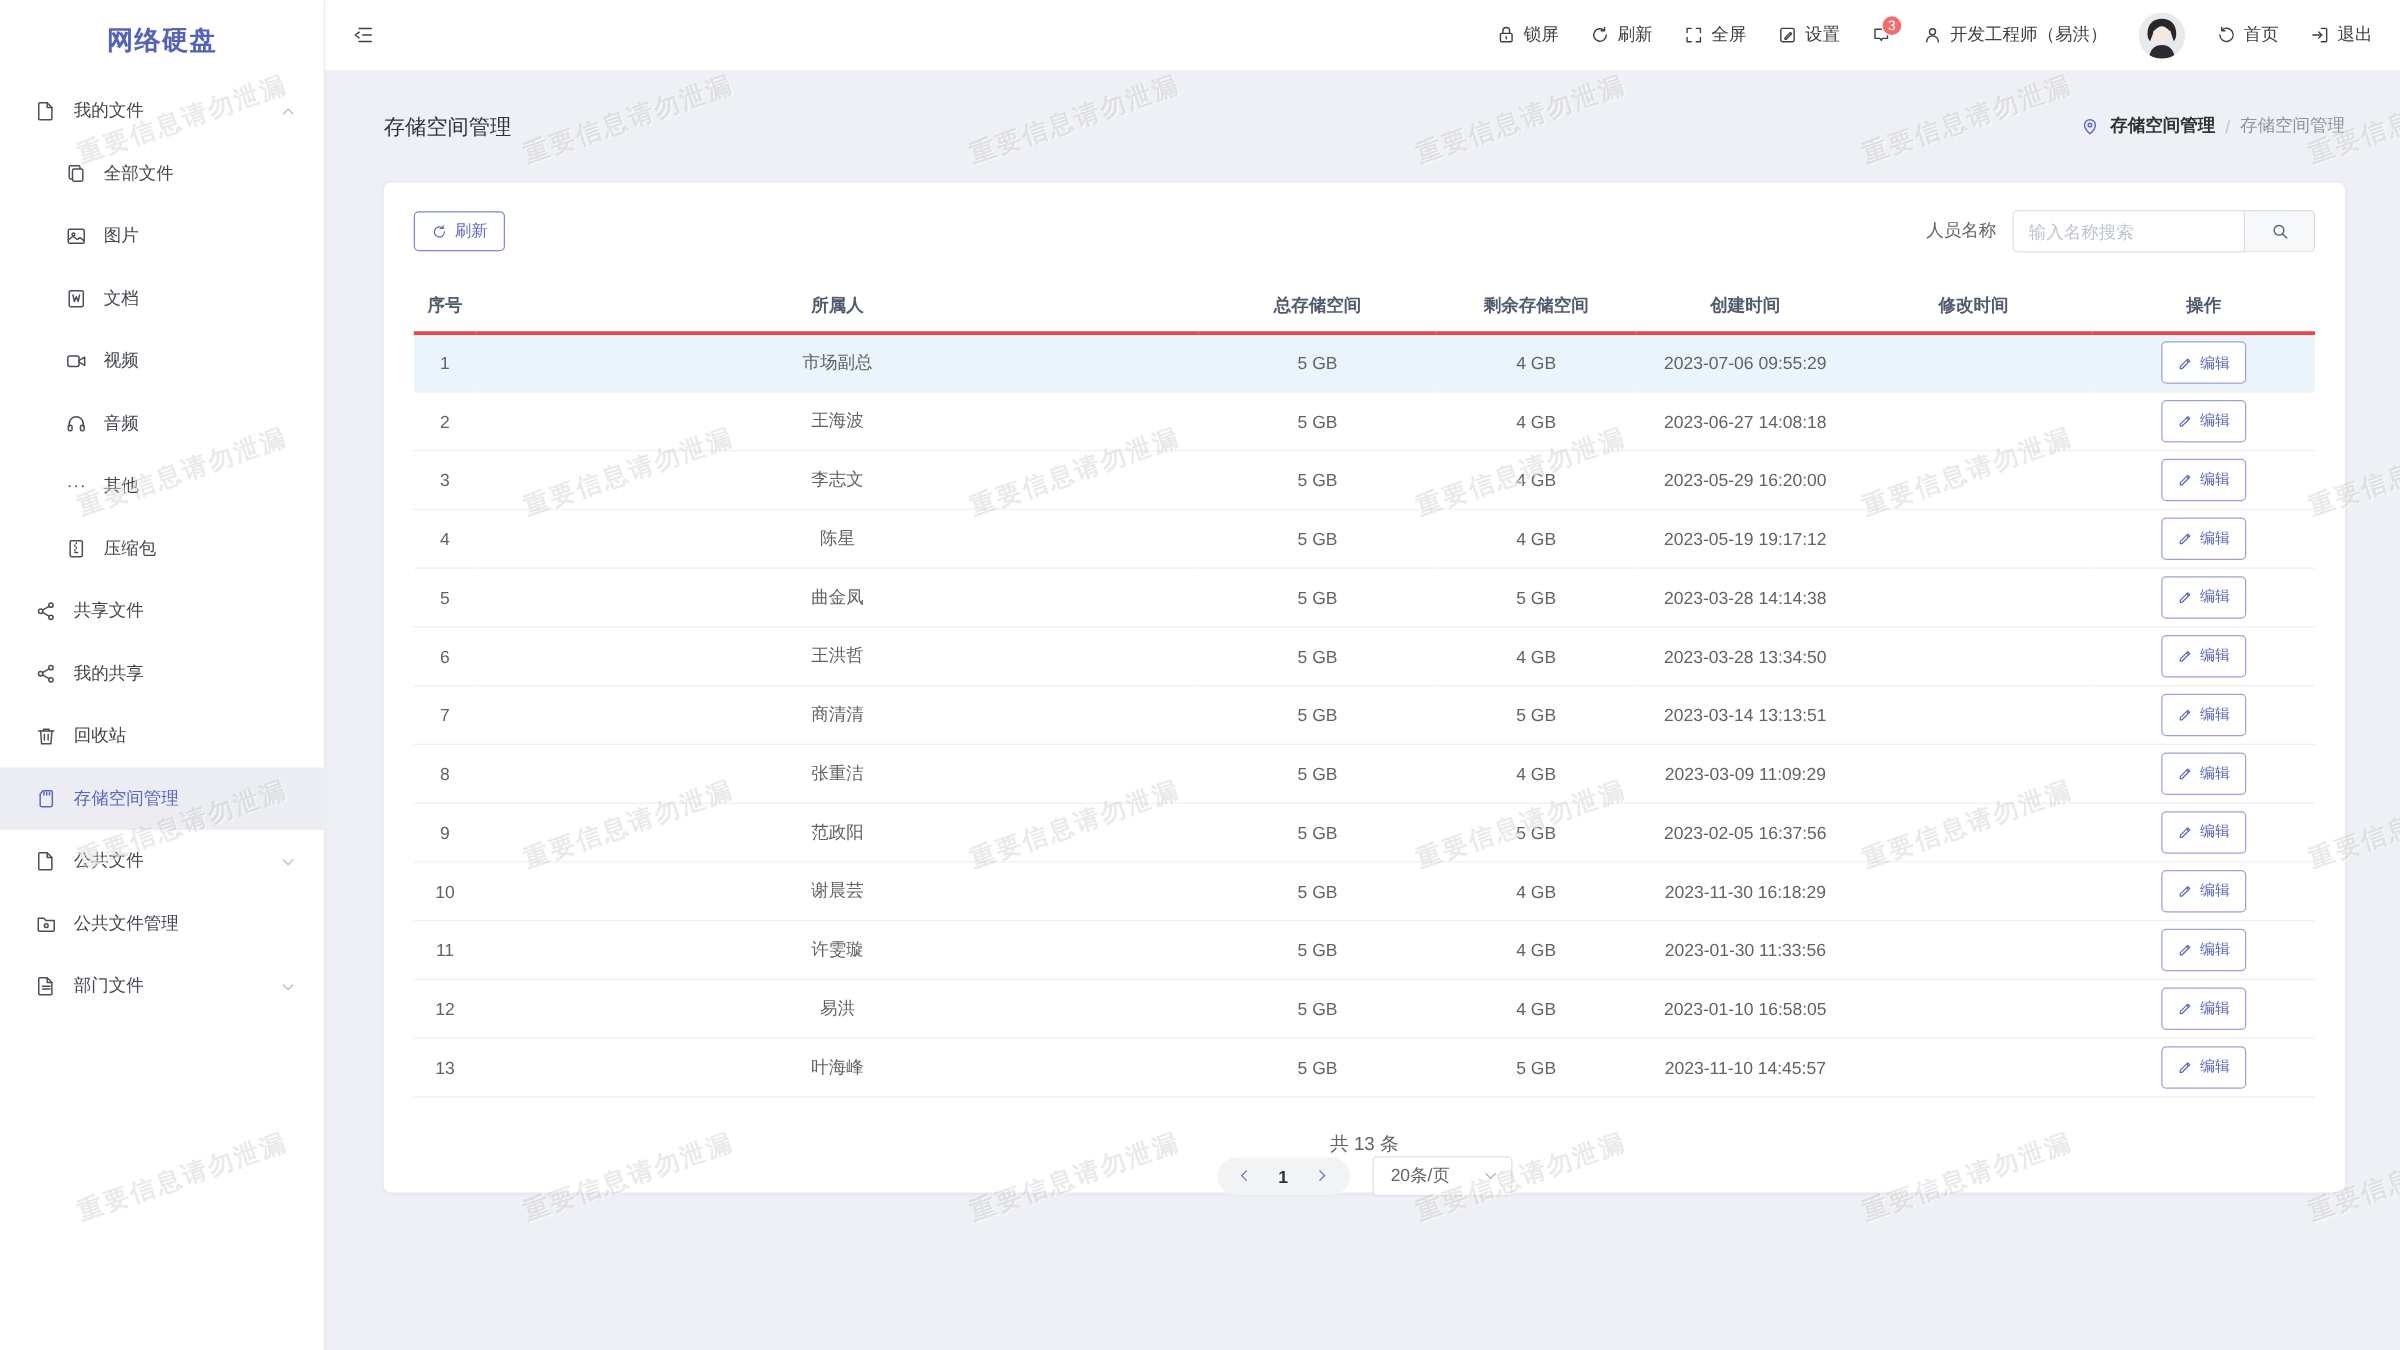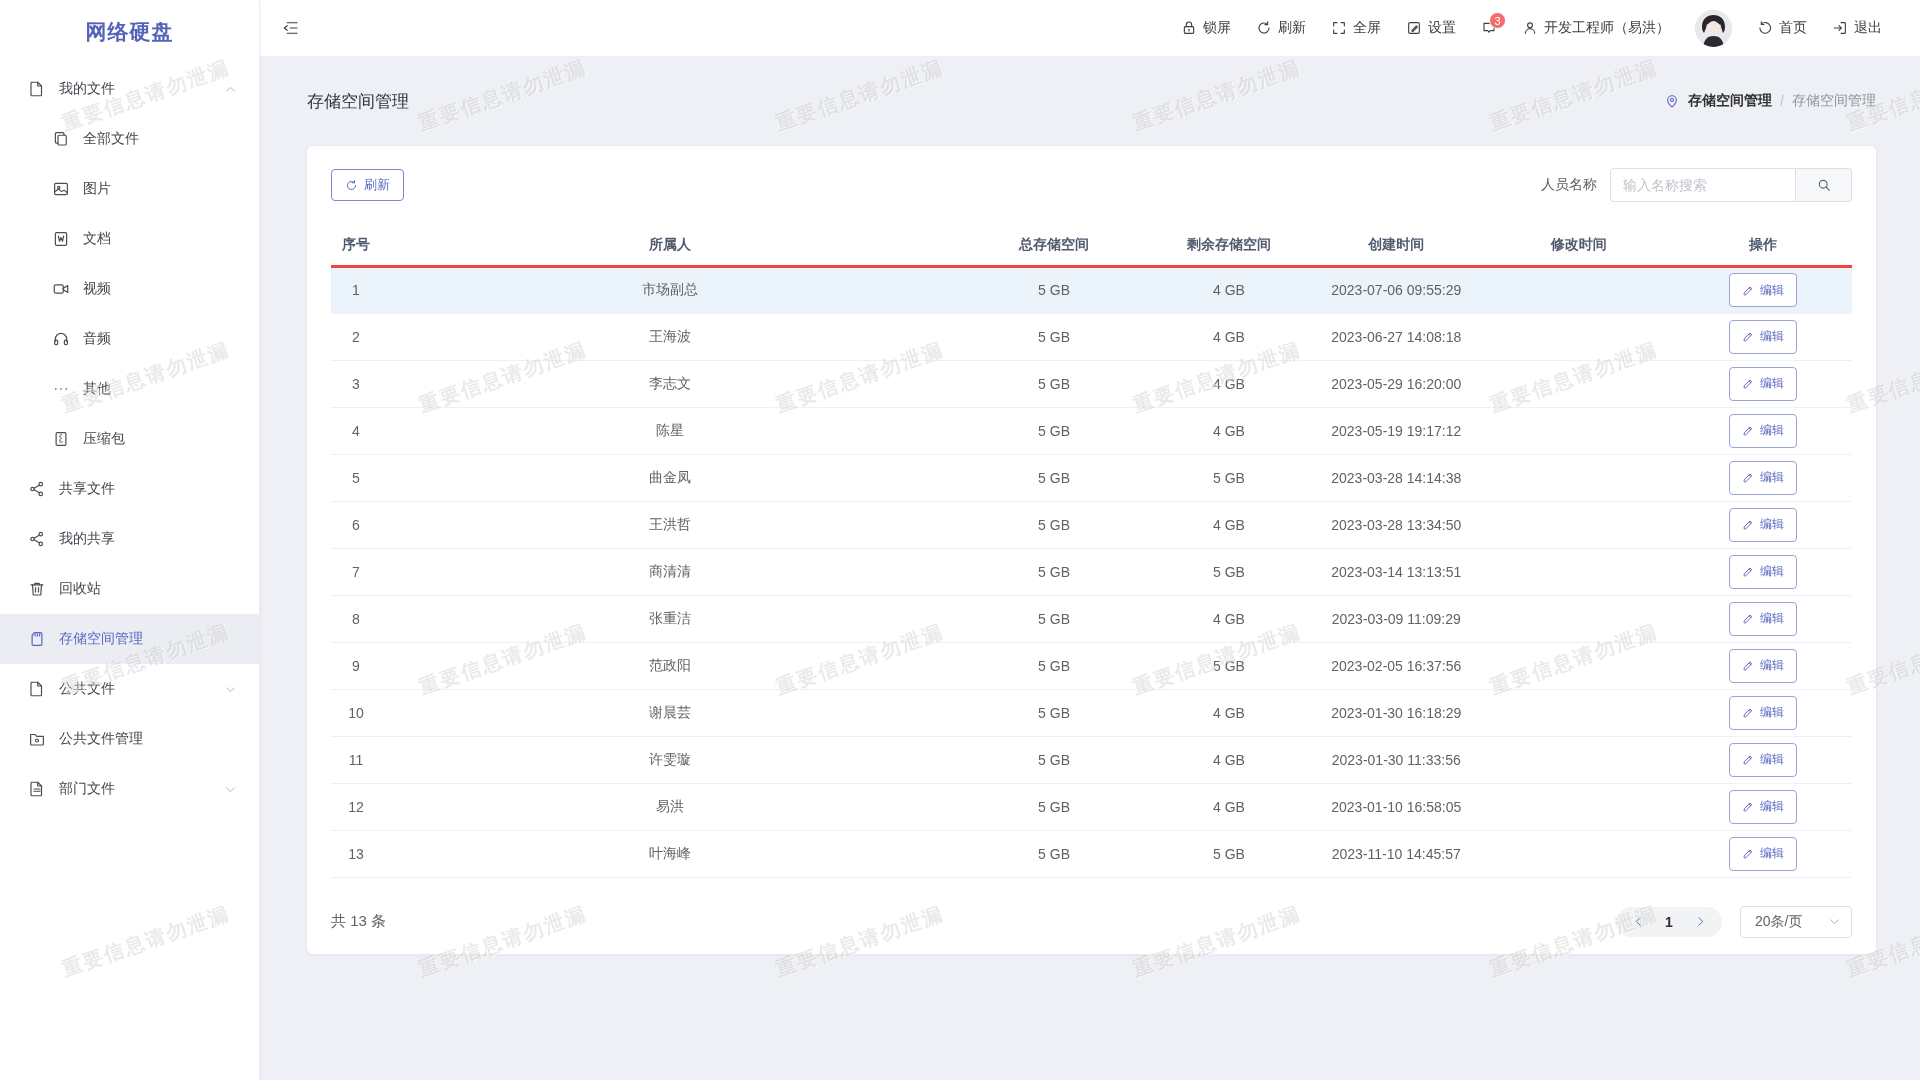--- a/index.html
+++ b/index.html
@@ -23,21 +23,21 @@
   .side-item .lbl { flex:0 1 auto;font-family:Liberation Mono, monospace; }
   .side-item.child { padding-left:52px; }
   .side-item .chev { margin-left:auto; margin-right:22px; color:#aeb3bd; }
   .side-item.active { background:#ebedf3; color:#5a67c1; }
   .side-icon { color:#4a4f57; }
   .side-item.active .side-icon { color:#5a67c1; }
 
   
   .main { margin-left:260px; }
   .topbar { height:56px; background:#fff; display:flex; align-items:center;
-            justify-content:space-between; padding:0 38px 0 22px; }
+            justify-content:space-between; padding:0 22px 0 22px; }
   .topbar-right { display:flex; align-items:center; gap:25px; font-size:14px; color:#3c4046; }
   .tool { display:flex; align-items:center; gap:6px; cursor:pointer; }
   .bell-wrap { position:relative; cursor:pointer; }
   .badge { position:absolute; top:-8px; right:-9px; min-width:17px; height:17px; border-radius:9px;
            background:#f56c6c; color:#fff; font-size:11px; display:flex; align-items:center;
            justify-content:center; padding:0 4px; border:1px solid #fff; }
   .avatar { width:37px; height:37px; border-radius:50%; overflow:hidden; background:#f0f0f0; cursor:pointer; }
   .collapse-btn { color:#3c4046; cursor:pointer; }
 
   
@@ -70,21 +70,21 @@
   table { width:100%; border-collapse:collapse; margin-top:24px; table-layout:fixed; }
   th { height:40px; font-size:14px; font-weight:700; color:#515a6e; text-align:center;
        border-bottom:3px solid #ef4444; }
   td { height:47px; font-size:14px; color:#606266; text-align:center; border-bottom:1px solid #eef0f6; }
   tr.hl td { background:#ecf4fb; }
   .edit-btn { display:inline-flex; align-items:center; gap:5px; height:28px; padding:16px 12px;
               background:#fff; border:1px solid #9aa3d6; border-radius:4px; color:#5a67c1;
               font-size:12px; cursor:pointer; font-family:inherit; }
 
   
-  .pag { margin-top:28px; display:flex; align-items:center; justify-content:space-between; }
+  .pag { margin-top:28px; display:flex; align-items:center; justify-content:space-between;flex-direction:column; }
   .total-text { font-size:15px; color:#606266; }
   .pag-right { display:flex; align-items:center; gap:18px; }
   .pager { background:#f2f3f5; border-radius:16px; height:30px; display:flex; align-items:center;
            padding:0 8px; gap:4px; }
   .pager .arr { width:28px; height:28px; display:flex; align-items:center; justify-content:center;
                 color:#5a67c1; cursor:pointer; background:none; border:none; font-family:inherit; }
   .pager .num { min-width:26px; text-align:center; font-size:14px; font-weight:700; color:#303133; cursor:pointer; }
   .size-select { height:32px; min-width:112px; border:1px solid #dcdfe6; border-radius:4px; background:#fff;
                  display:flex; align-items:center; justify-content:space-between; padding:0 10px 0 14px;
                  font-size:14px; color:#606266; cursor:pointer; gap:10px; }
@@ -526,21 +526,21 @@
                 <span>编辑</span>
               </button>
             </td>
           </tr>
 
           <tr>
             <td>10</td>
             <td>谢晨芸</td>
             <td>5 GB</td>
             <td>4 GB</td>
-            <td>2023-01-30 16:18:29</td>
+            <td>2023-11-30 16:18:29</td>
             <td></td>
             <td>
               <button class="edit-btn">
                 <svg class="ic13" viewBox="0 0 24 24">
                   <path d="M4 17.2V20h2.8L18 8.8 15.2 6z"></path>
                   <path d="M13.5 7.7l2.8 2.8"></path>
                 </svg>
                 <span>编辑</span>
               </button>
             </td>

